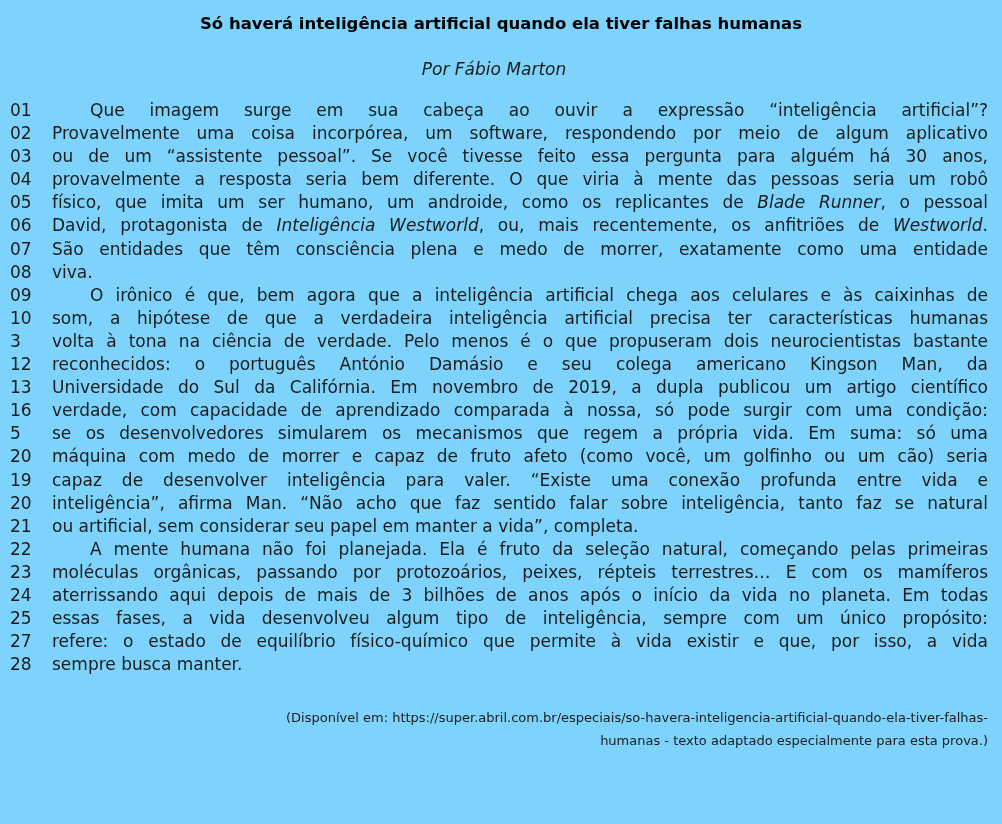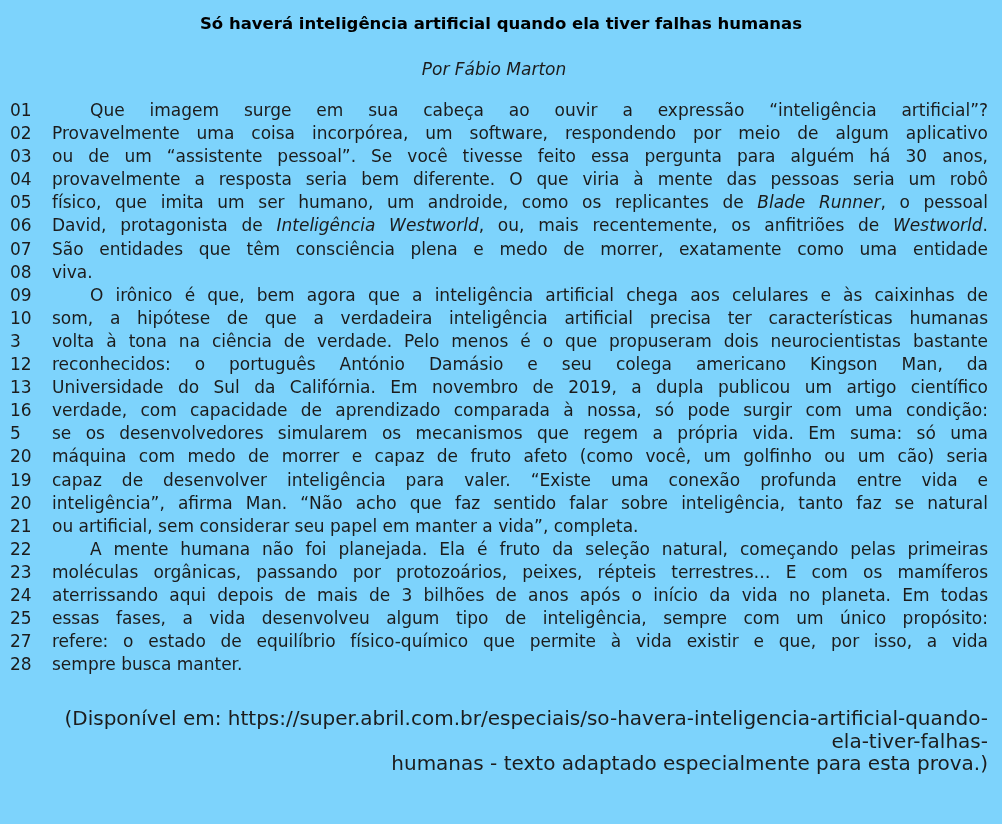--- a/index.html
+++ b/index.html
@@ -63,21 +63,21 @@
     text-align-last: left;
   }
   .text.indent {
     text-indent: 38px;
   }
   .footer {
     margin-top: 31px;
     padding-right: 14px;
     padding-left: 38px;
     text-align: right;
-    font-size: 20px;
+    font-size: 13px;
     line-height: 22.5px;
     color: #1c1c1c;
   }
 </style>
 </head>
 <body>
 
 <div class="page">
   <div class="title">Só haverá inteligência artificial quando ela tiver falhas humanas</div>
   <div class="byline">Por Fábio Marton</div>

